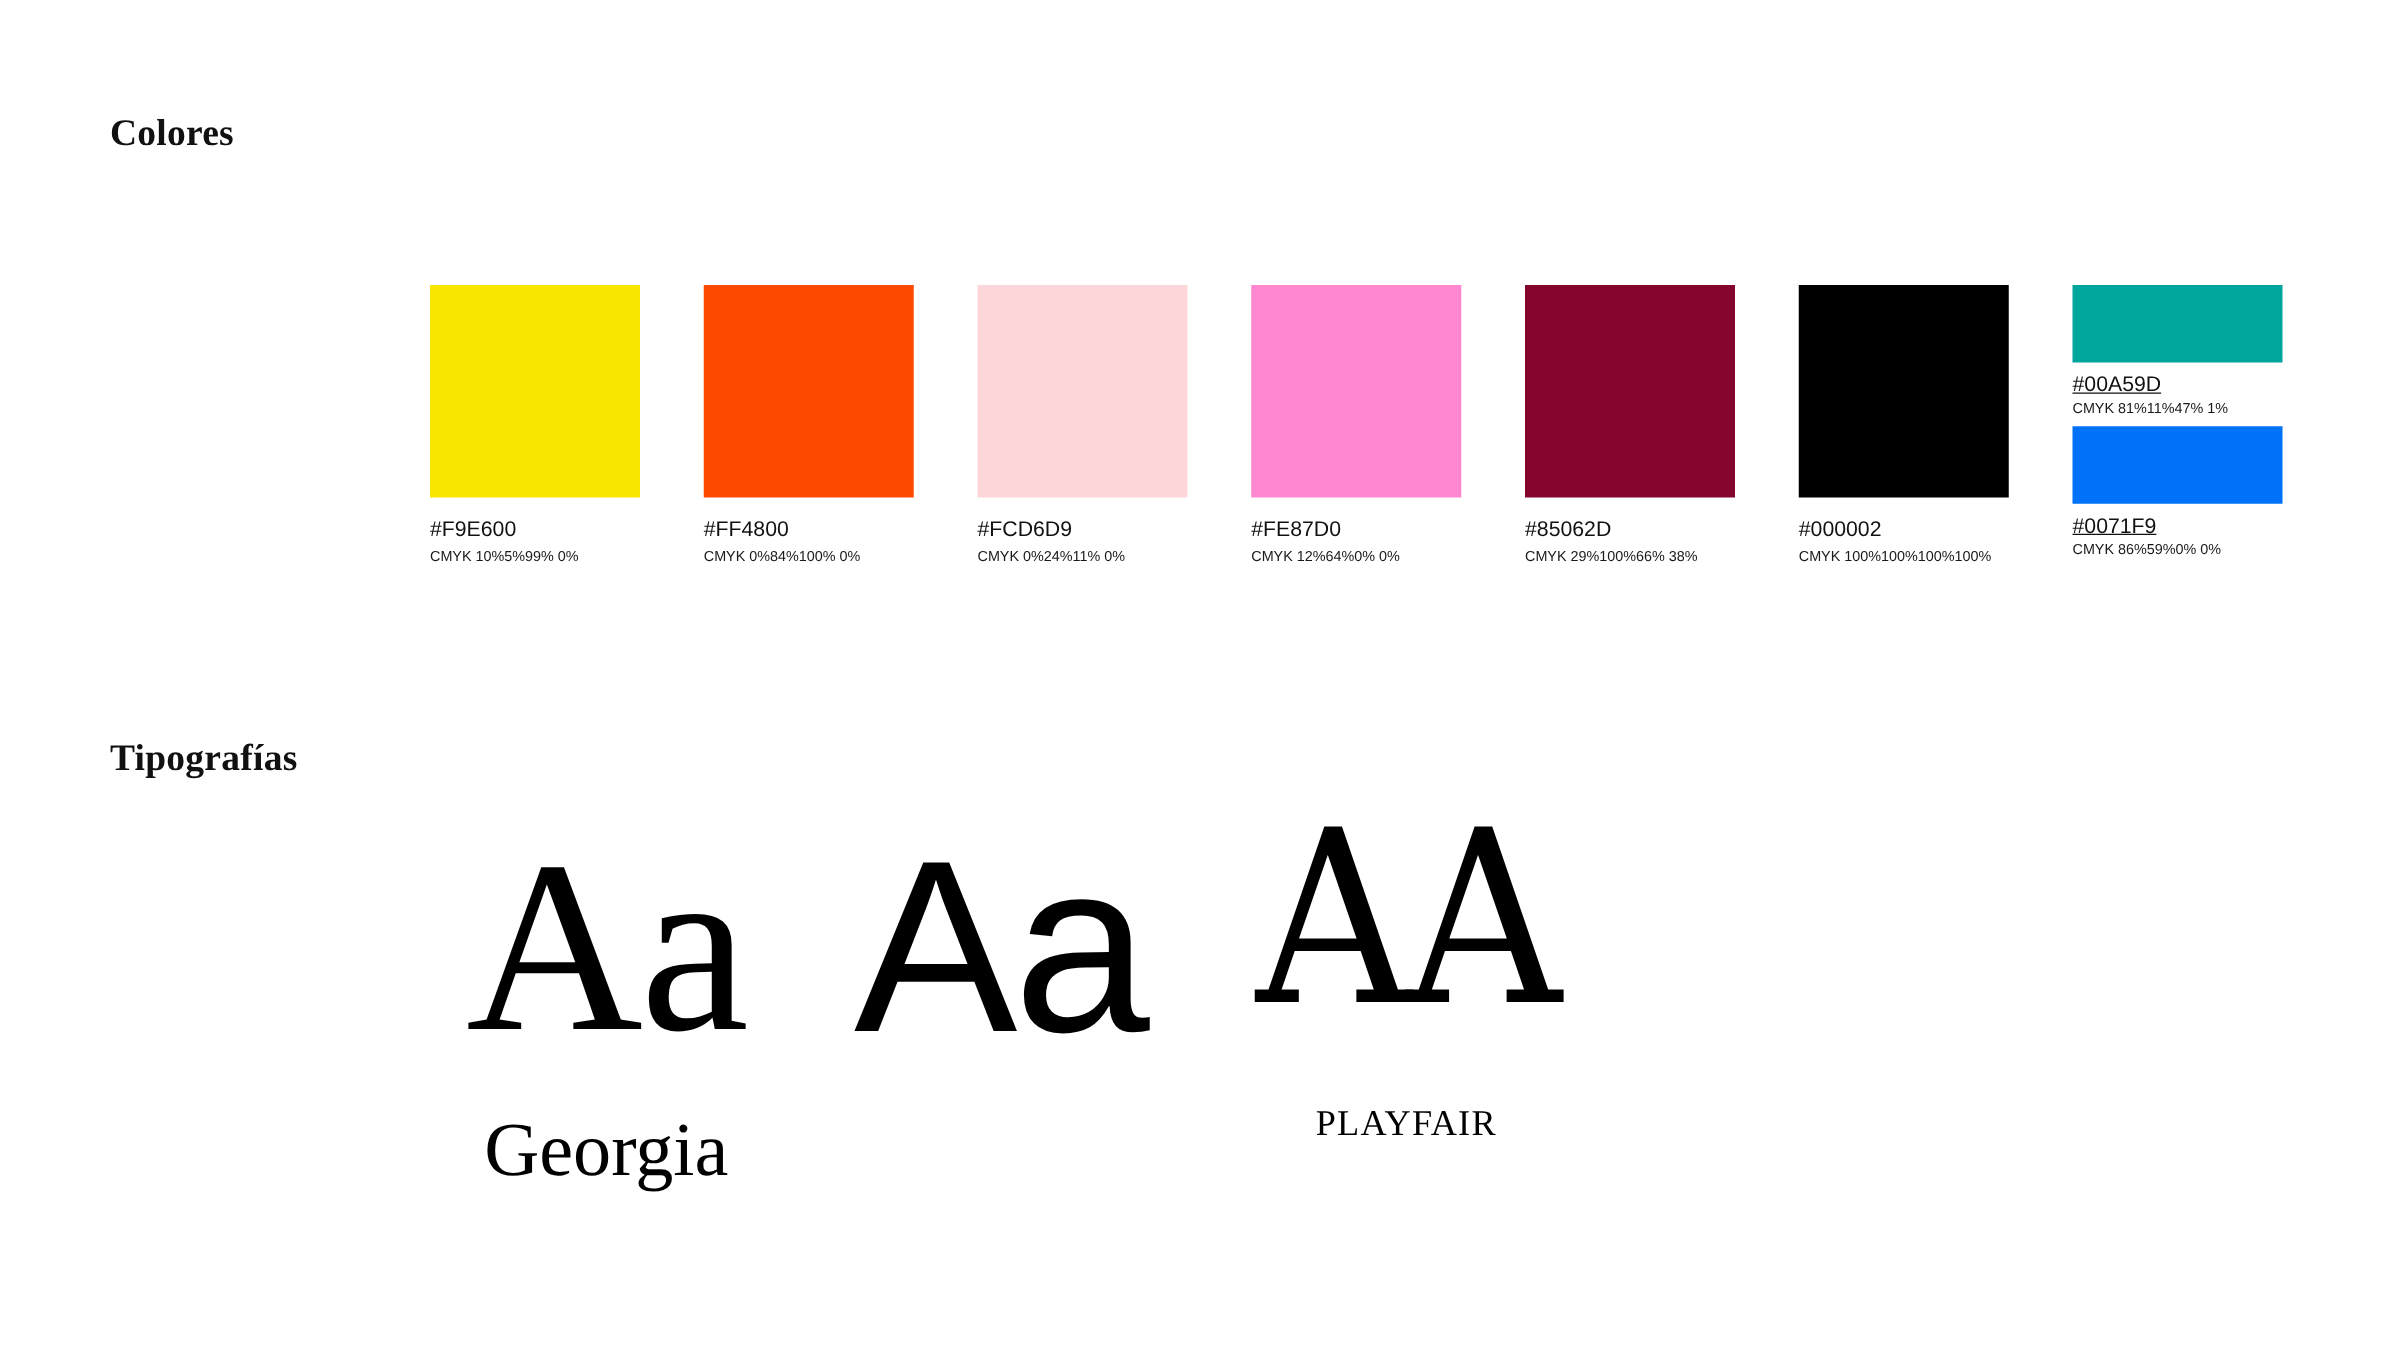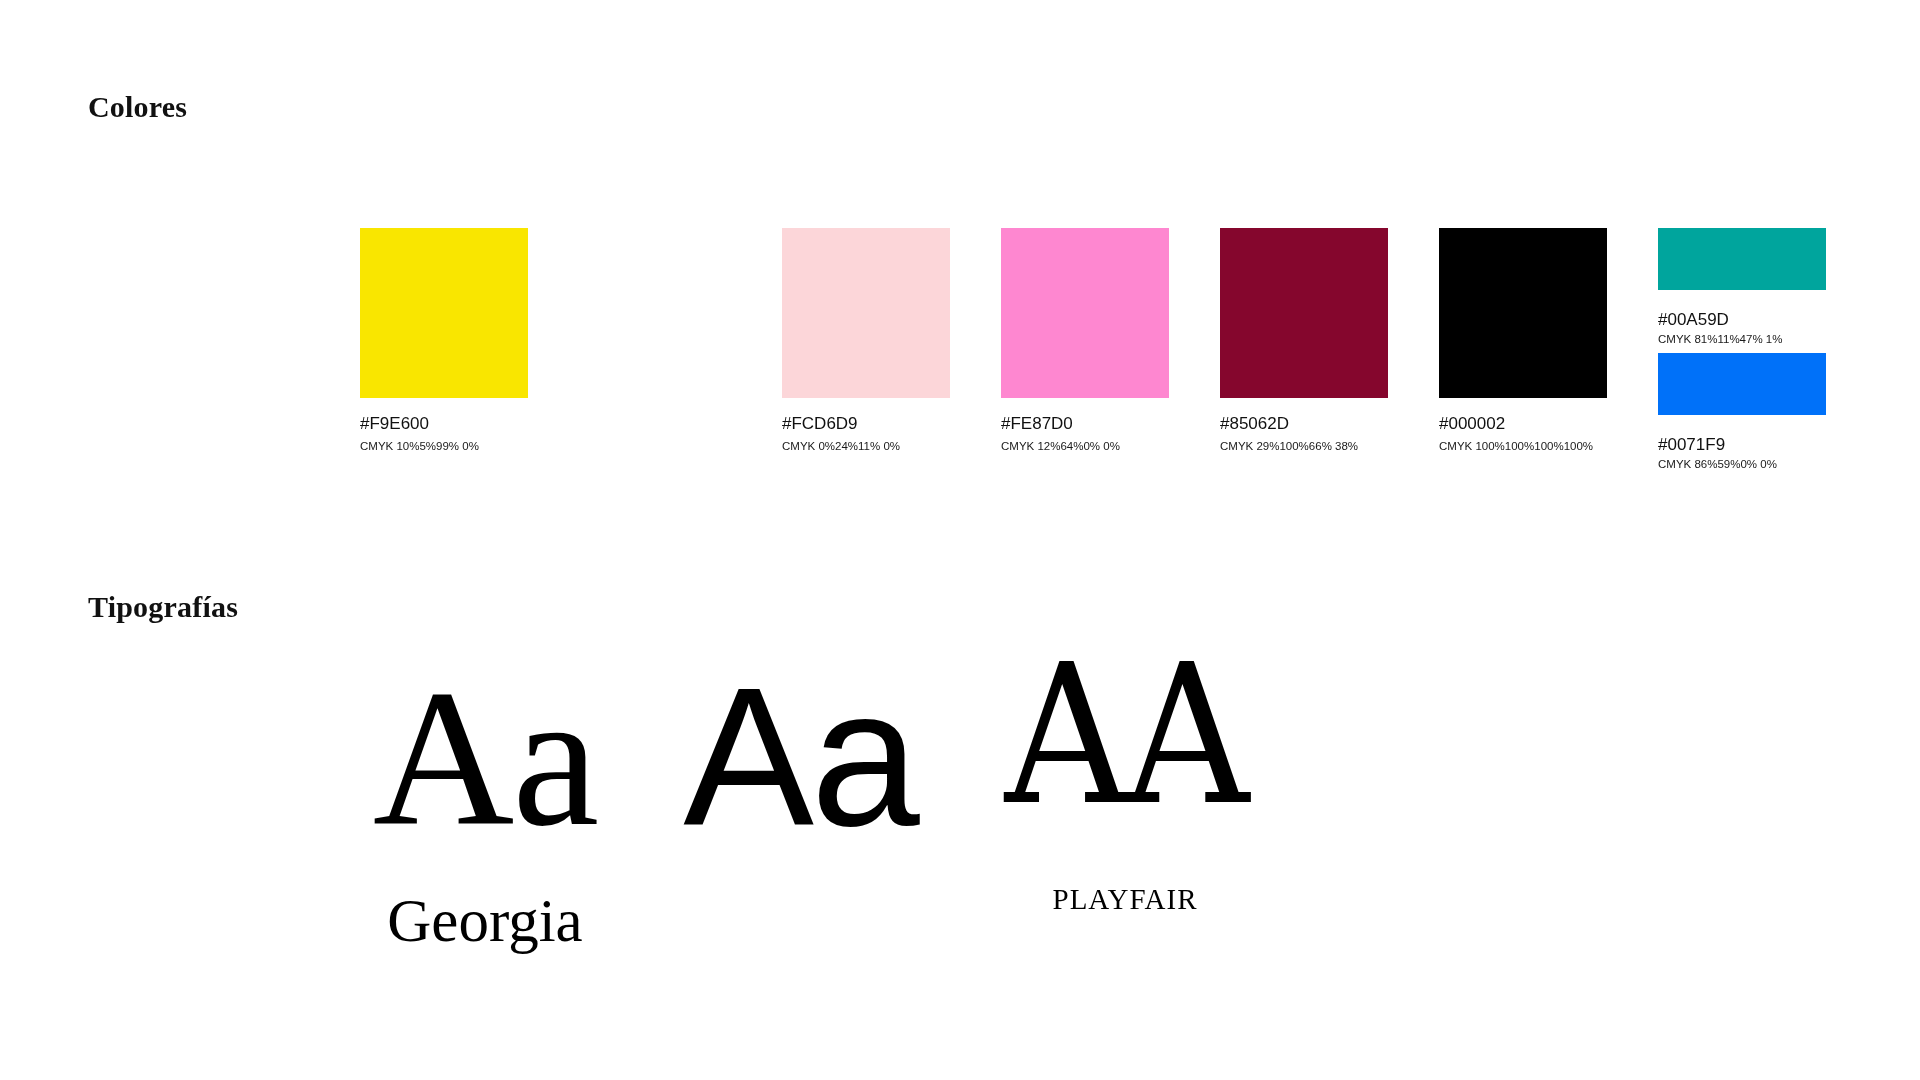--- a/index.html
+++ b/index.html
@@ -61,21 +61,21 @@
   .swatch-cmyk {
     font-family: "Liberation Sans", sans-serif;
     font-size: 11.5px;
     font-weight: 400;
     color: #1a1a1a;
     margin-top: 7px;
     line-height: 1.05;
     white-space: nowrap;
   }
   
-  .swatch-col.stacked .swatch-hex { margin-top: 21px; }
+  .swatch-col.stacked .swatch-hex { margin-top: 9px; text-decoration: underline; }
   .swatch-col.stacked .swatch-cmyk { margin-top: 4px; margin-bottom: 8px; }
 
   
   #typography {
     position: absolute;
     left: 0;
     top: 660px;
     width: 1920px;
     height: 300px;
     padding-left: 48px;
@@ -142,24 +142,29 @@
     margin-top: 42px;
     letter-spacing: 1px;
   }
 </style>
 </head>
 <body>
 
 <div class="section-heading" id="heading-colores">Colores</div>
 
 <div id="palette">
-    <div class="swatch-col" style="left: 235px;">
+    <div class="swatch-col" style="left: 219px;">
       <div class="swatch-chip" style="background: rgb(249, 230, 0);"></div>
       <div class="swatch-hex">#F9E600</div>
       <div class="swatch-cmyk">CMYK 10%5%99% 0%</div>
+    </div>
+    <div class="swatch-col" style="left: 438px;">
+      <div class="swatch-chip" style="background: rgb(255, 72, 0);"></div>
+      <div class="swatch-hex">#FF4800</div>
+      <div class="swatch-cmyk">CMYK 0%84%100% 0%</div>
     </div>
     <div class="swatch-col" style="left: 657px;">
       <div class="swatch-chip" style="background: rgb(252, 214, 217);"></div>
       <div class="swatch-hex">#FCD6D9</div>
       <div class="swatch-cmyk">CMYK 0%24%11% 0%</div>
     </div>
     <div class="swatch-col" style="left: 876px;">
       <div class="swatch-chip" style="background: rgb(254, 135, 208);"></div>
       <div class="swatch-hex">#FE87D0</div>
       <div class="swatch-cmyk">CMYK 12%64%0% 0%</div>

